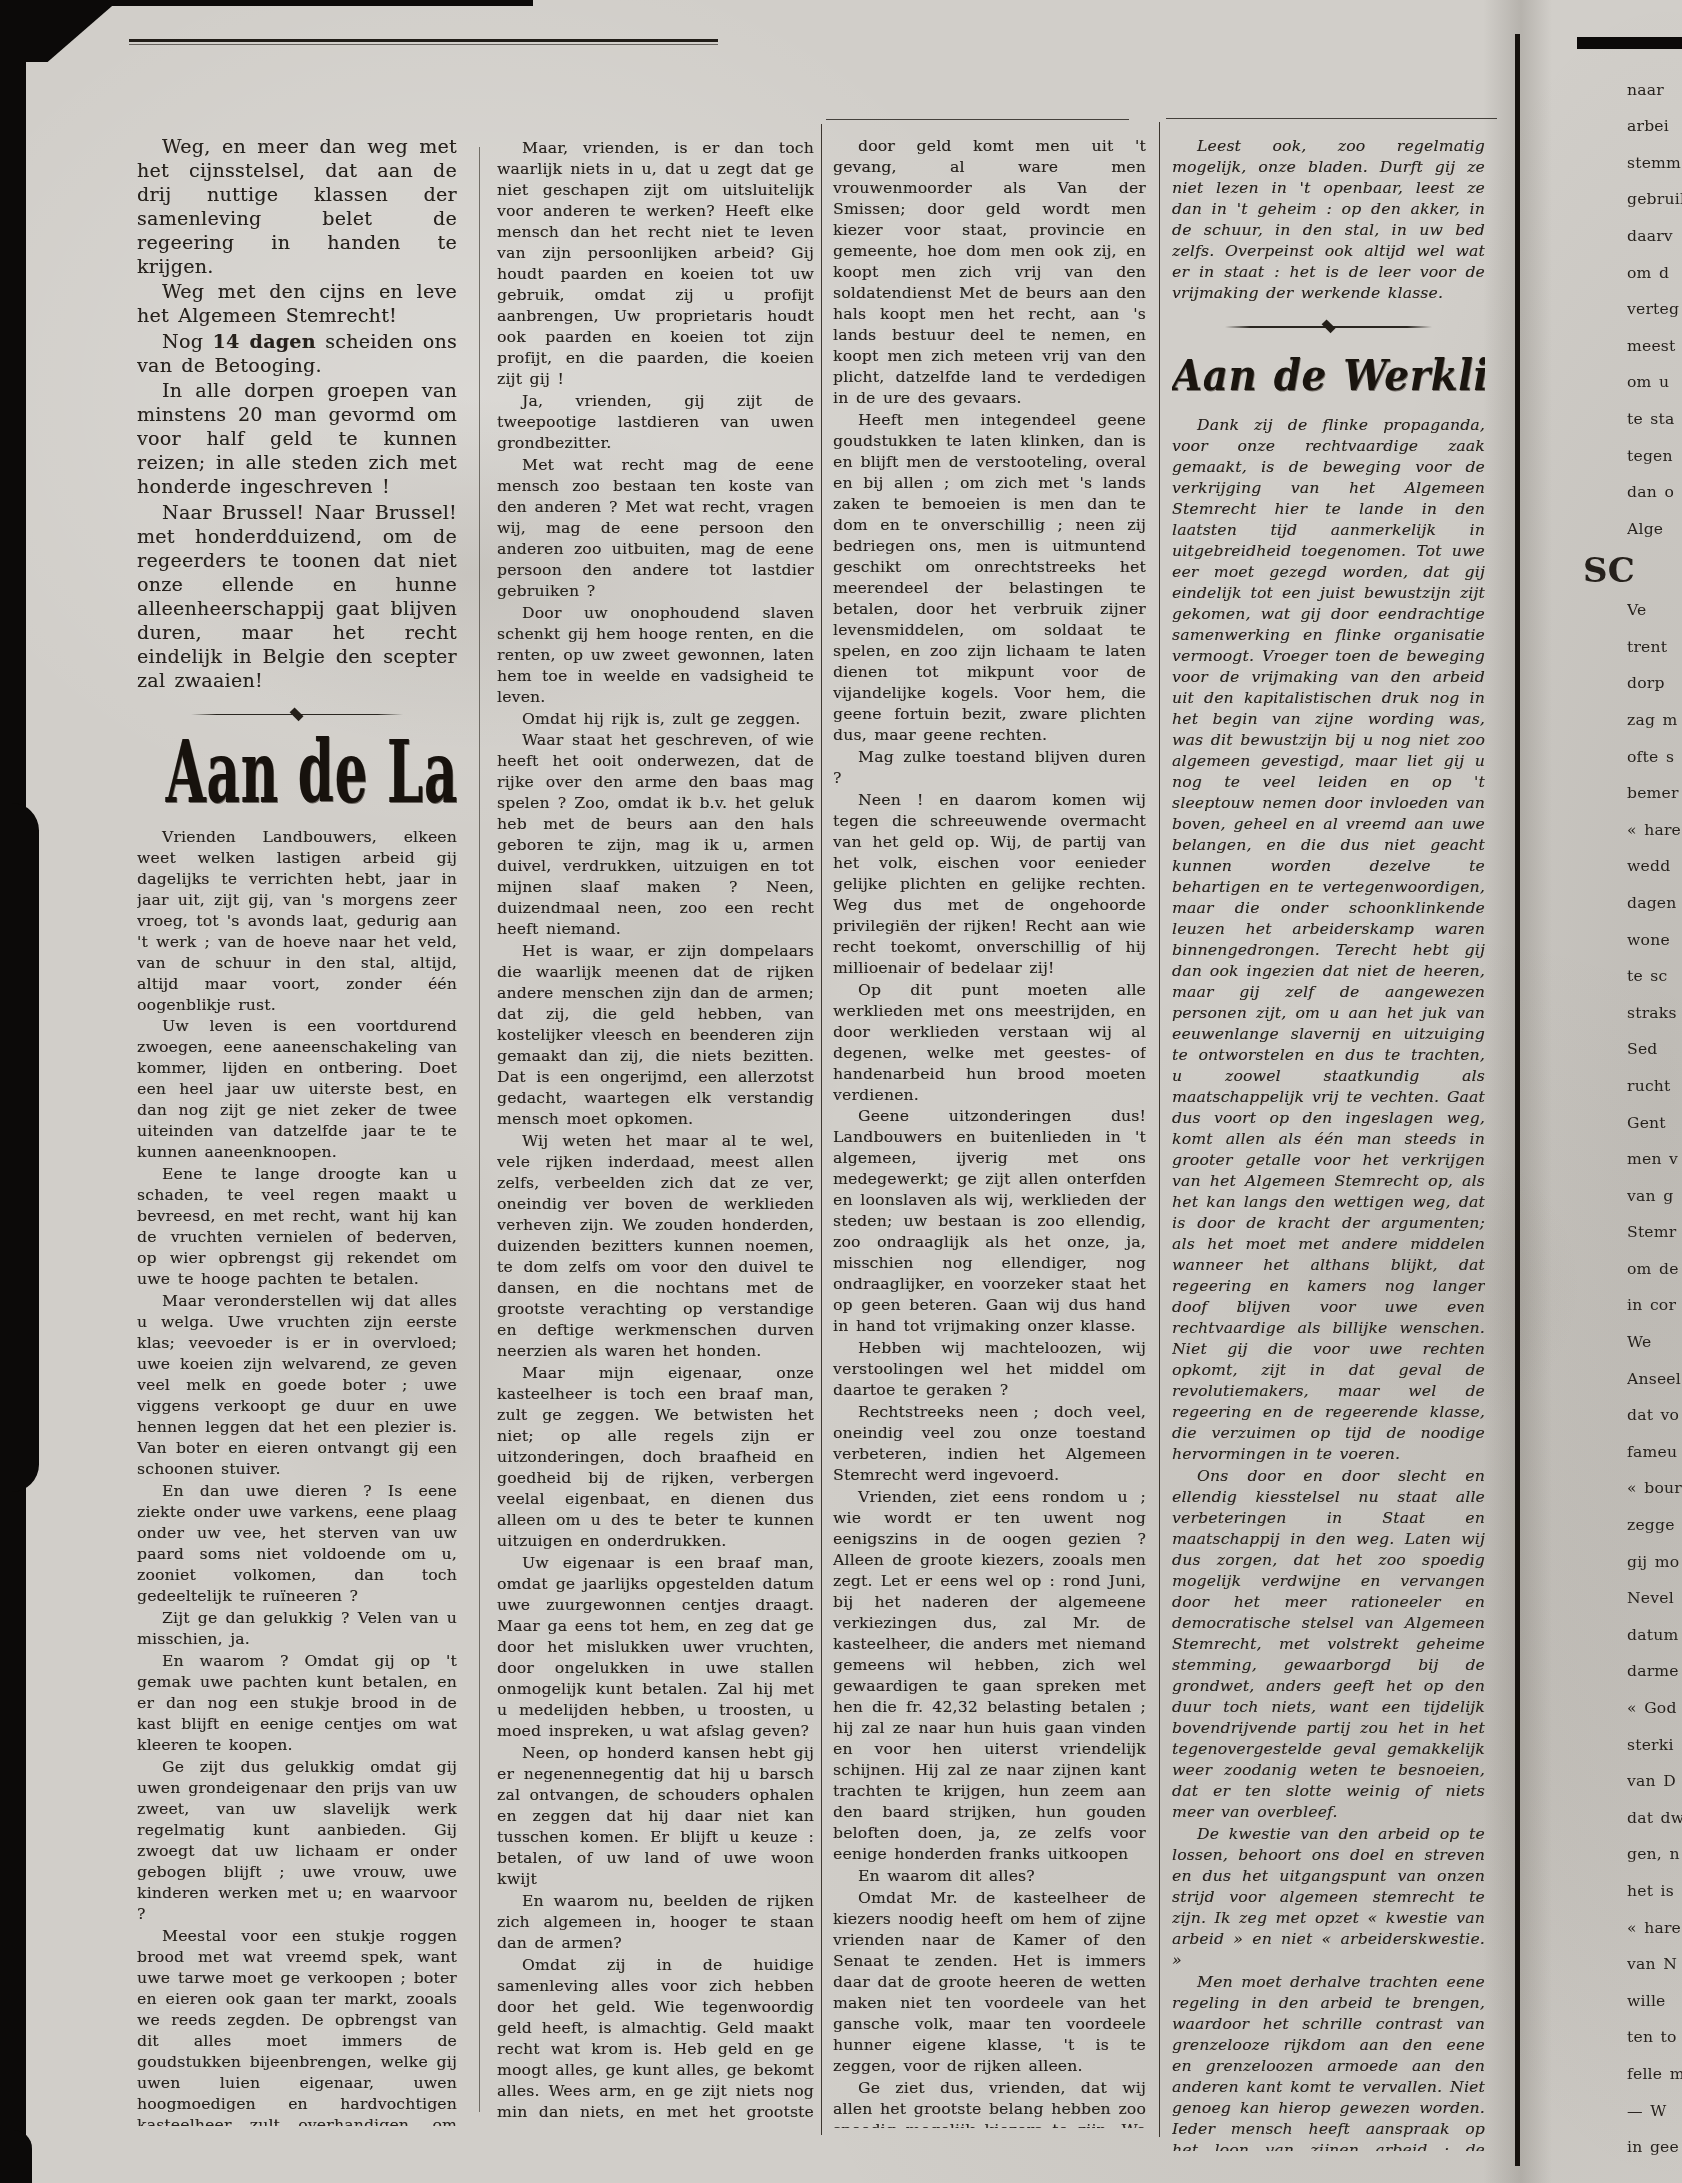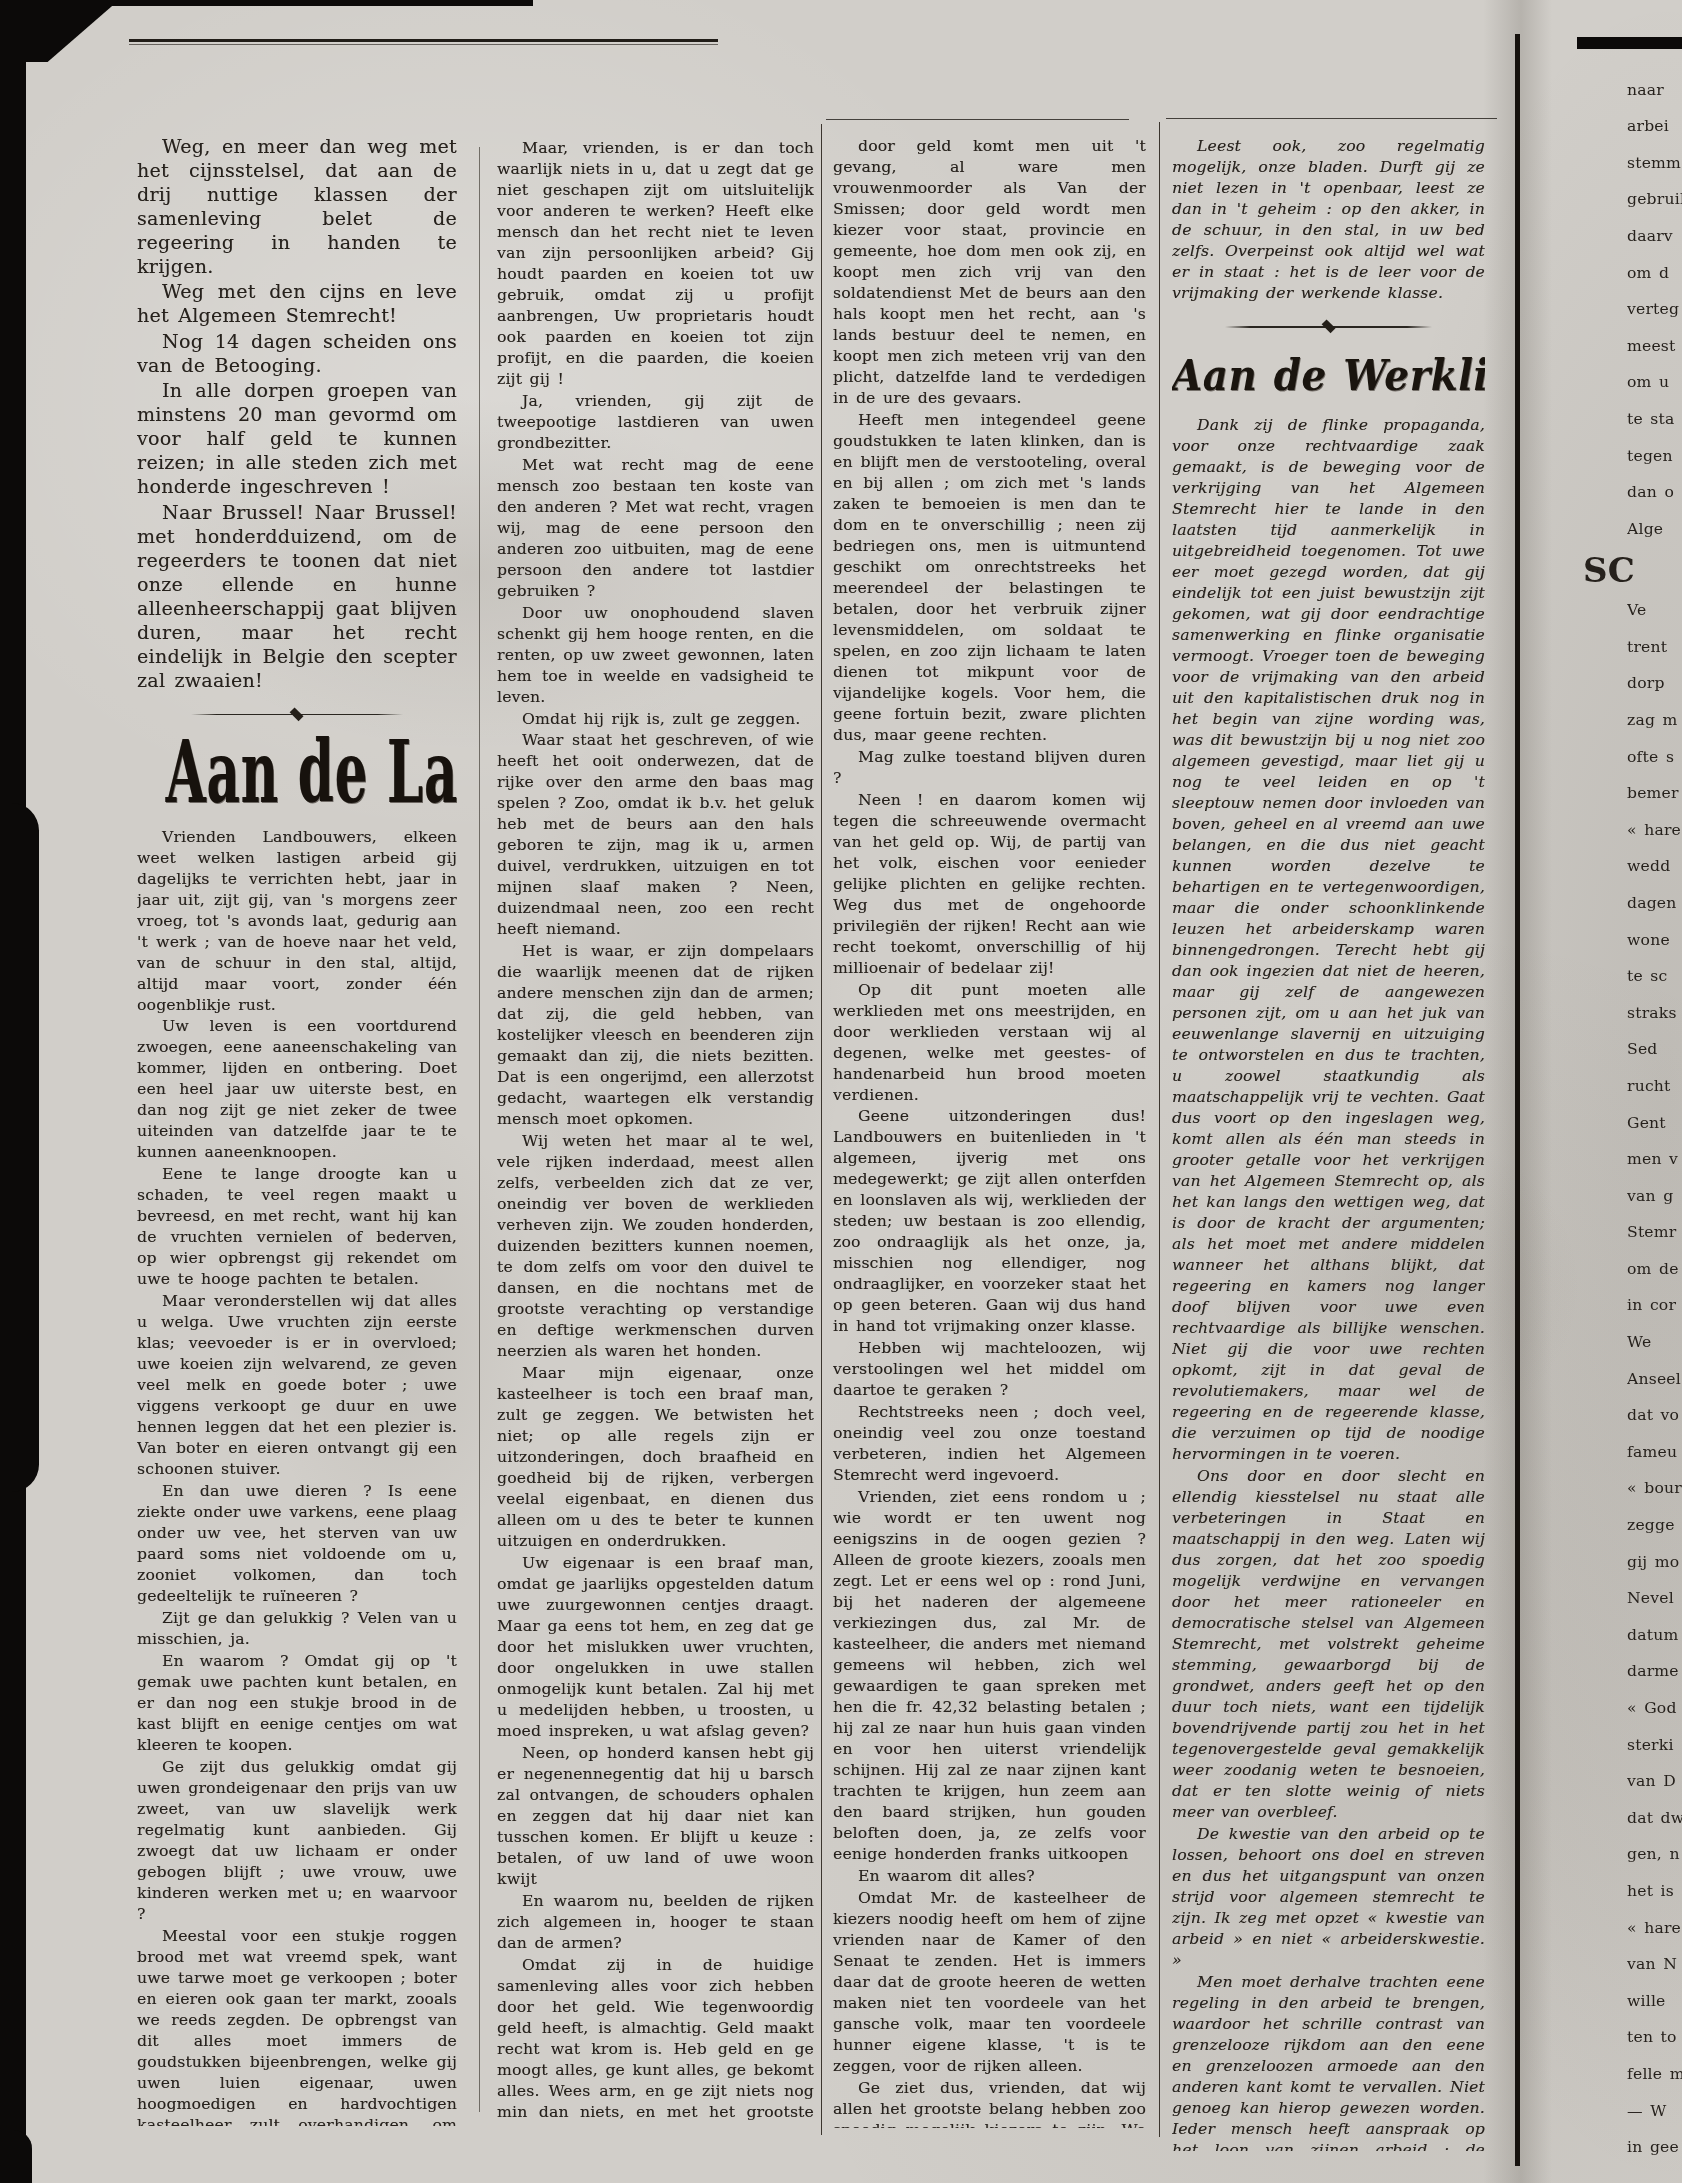--- a/index.html
+++ b/index.html
@@ -44,21 +44,21 @@
   .divider .line{position:absolute;top:4.1px;left:0;right:0;height:1.4px;
     background:linear-gradient(90deg, transparent, #2a2620 12%, #2a2620 88%, transparent);}
   .divider .diamond{position:absolute;top:0.9px;left:50%;width:7.3px;height:7.3px;margin-left:-3.7px;
     background:#241f19;transform:rotate(45deg) scaleX(1.8);}
   
   .vrule{position:absolute;background:#3b352e;}
   .hline{position:absolute;background:#211d18;}
   
   .fragment-line{white-space:nowrap;overflow:hidden;margin-left:44px;}
   .frag-heading{font-weight:700;font-size:34px;line-height:27.5px;margin:17.4px 0 13px 0;}
-  b{font-weight:400;}
+  b{font-weight:700;}
 </style>
 </head>
 <body>
 
 <div id="page">
 
   <div class="edge" style="left:0;top:0;width:533px;height:6.4px;"></div>
   <div class="edge" style="left:0;top:0;width:26px;height:2183px;"></div>
   <div class="edge" style="left:0;top:803px;width:39px;height:689px;border-radius:0 27.5px 27.5px 0;"></div>
   <div class="edge" style="left:0;top:0;width:119px;height:62px;clip-path:polygon(0 0,100% 0,40% 100%,0 100%);"></div>

